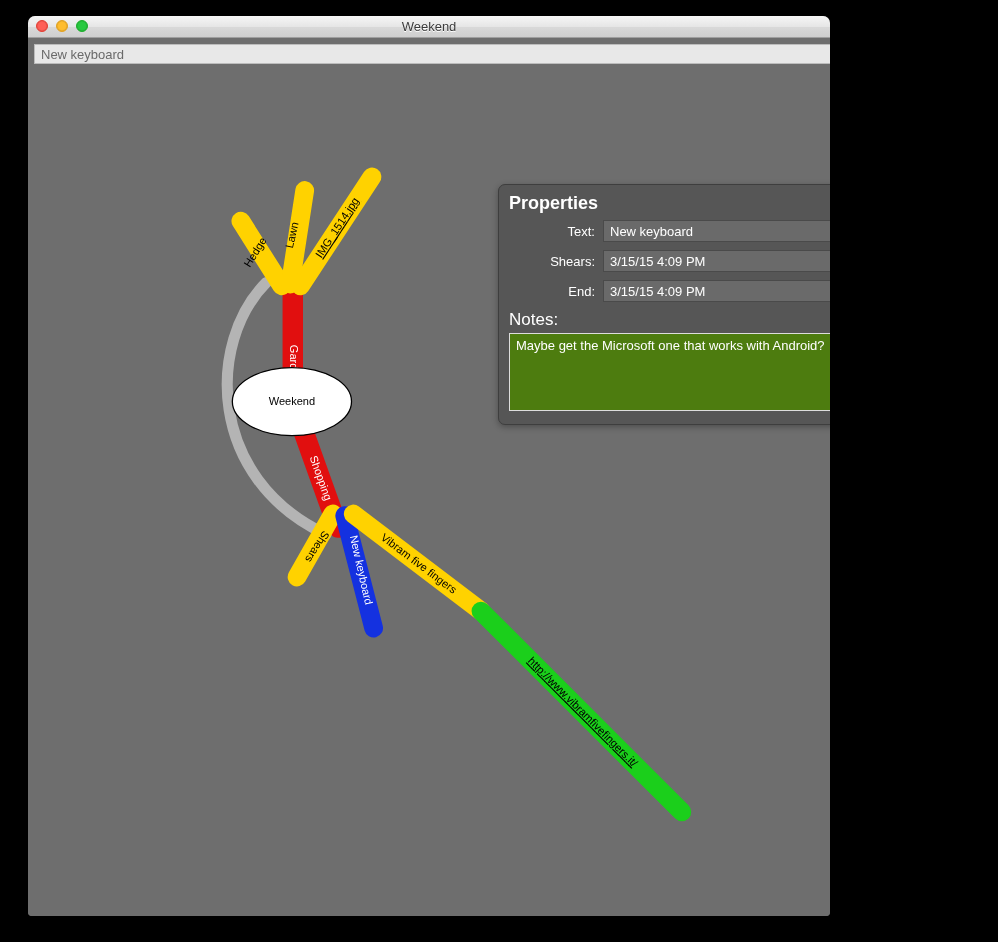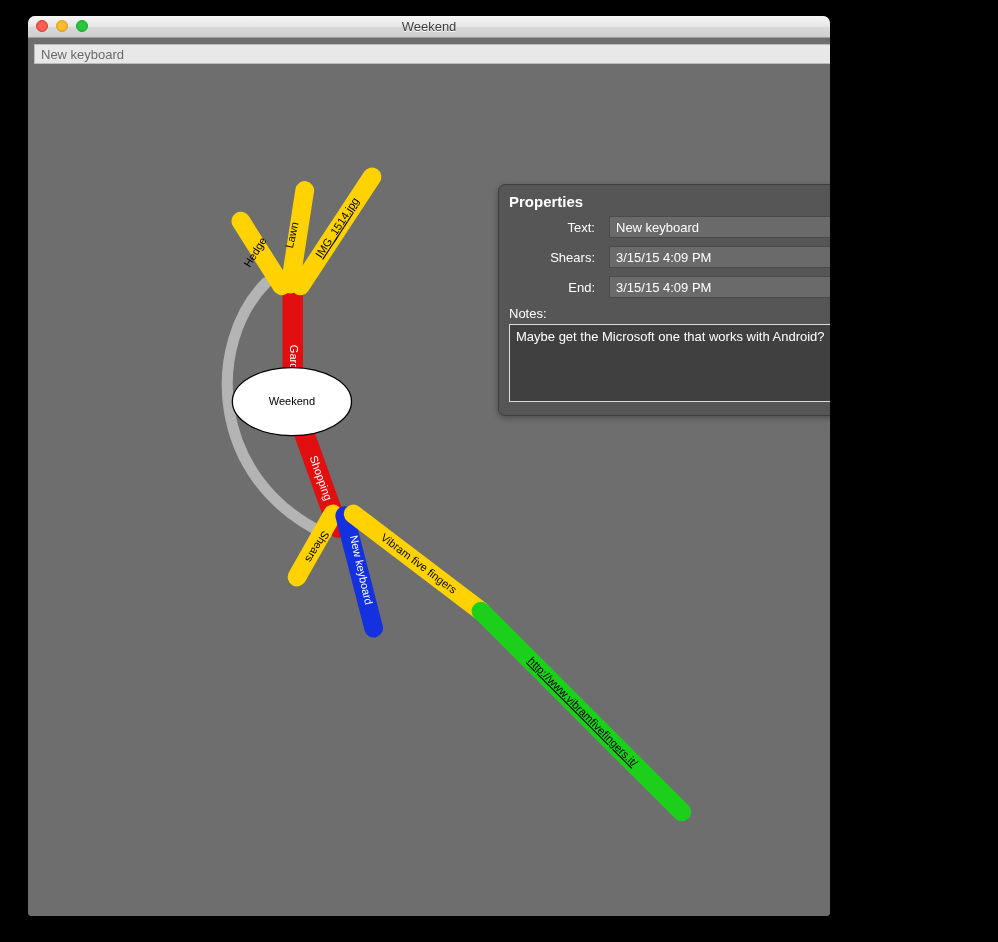--- a/index.html
+++ b/index.html
@@ -84,28 +84,28 @@
     background: #565656;
     border: 1px solid #3e3e3e;
     border-radius: 7px;
     padding: 8px 10px 10px 10px;
     color: #fff;
     font-size: 13px;
     box-shadow: 0 2px 6px rgba(0,0,0,0.3);
   }
   .props-title {
     font-weight: bold;
-    font-size: 15px;
+    font-size: 18px;
     margin-bottom: 6px;
   }
   .prop-row {
     display: flex;
     align-items: center;
     margin-bottom: 8px;
-    gap: 14px;
+    gap: 8px;
   }
   .prop-label {
     width: 86px;
     text-align: right;
     font-size: 13px;
   }
   .prop-input {
     flex: 1;
     height: 22px;
     background: #6a6a6a;
@@ -129,25 +129,25 @@
     flex-direction: column;
     justify-content: space-between;
     align-items: center;
     font-size: 7px;
     color: #333;
     padding: 1px 0;
     line-height: 7px;
   }
   .stepper::before { content: "▲"; }
   .stepper::after  { content: "▼"; }
-  .notes-label { font-size: 13px; margin-bottom: 3px; display:block;}
+  .notes-label { font-size: 17px; margin-bottom: 3px; display:block;}
   .notes {
     width: 100%;
     height: 78px;
-    background: #404040;
+    background: #4d7c0f;
     border: 1px solid #ddd;
     color: #fff;
     padding: 4px 6px;
     font-size: 13px;
     resize: none;
     outline: none;
     font-family: inherit;
   }
   
   .branch-text {

